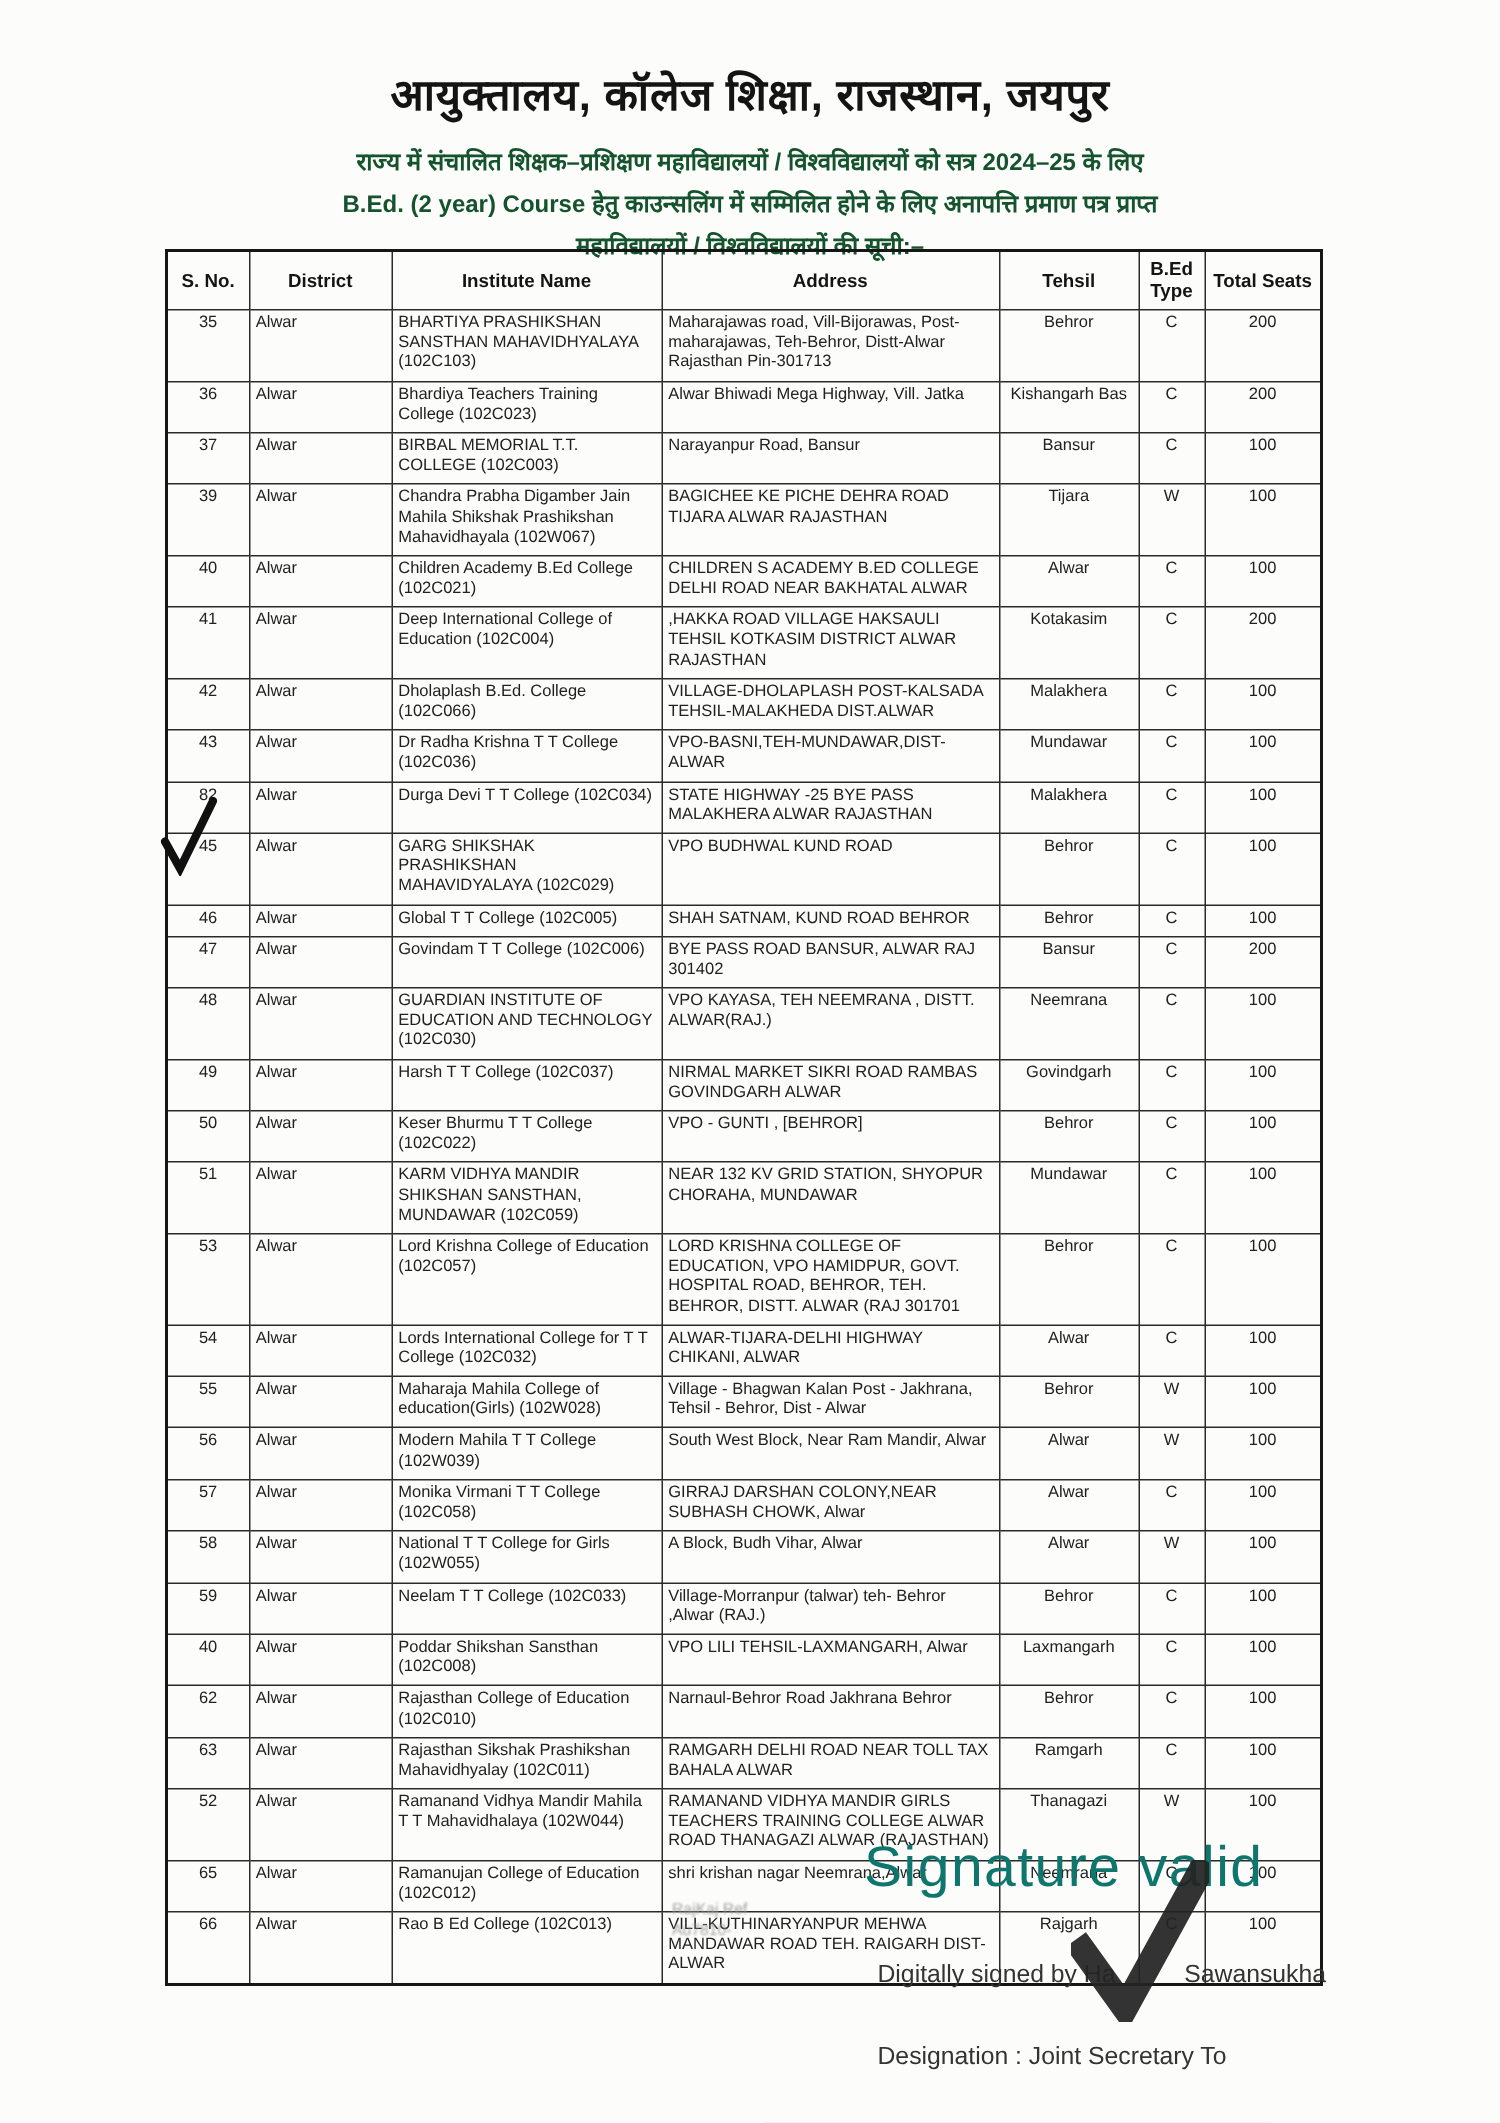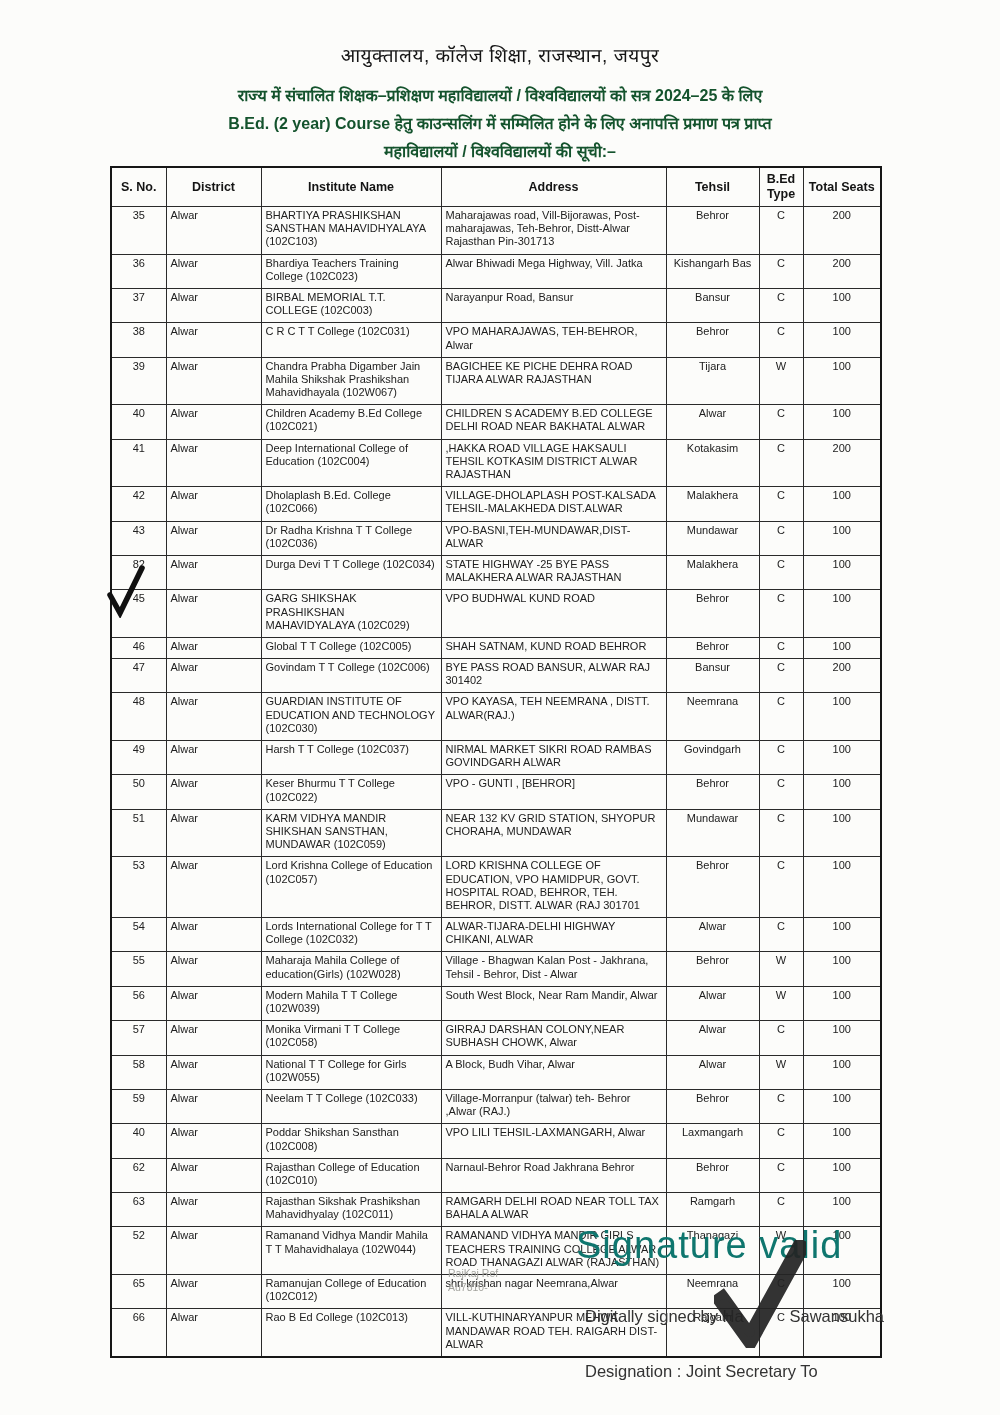--- a/index.html
+++ b/index.html
@@ -3,21 +3,21 @@
 <meta charset="utf-8">
 <style>
   html,body{margin:0;padding:0;background:#e8e8e6;}
   .page{
     position:relative;width:1000px;height:1415px;margin:0 auto;
     background:#fcfcfa;color:#1b1b1b;
     font-family:"Liberation Sans", sans-serif;
     overflow:hidden;
   }
   .doc-header{position:absolute;top:42px;left:0;right:0;text-align:center;}
-  .doc-title{font-size:19px;font-weight:normal;margin:0 0 16px 0;letter-spacing:0.5px;color:#141414;}
+  .doc-title{font-size:29px;font-weight:bold;margin:0 0 16px 0;letter-spacing:0.5px;color:#141414;}
   .doc-sub{font-size:16px;font-weight:bold;line-height:1.5;margin:4px;color:#14532d;}
   .doc-table{
     position:absolute;top:166px;left:110px;width:770px;
     border-collapse:collapse;table-layout:fixed;
     border:2px solid #161616;
   }
   .doc-table th,.doc-table td{
     border:1.4px solid #2a2a2a;
     padding:2px 4px 5px 4px;
     font-size:11px;line-height:1.2;vertical-align:top;
@@ -105,29 +105,20 @@
         <tr>
           <td class="c-sno">37</td>
           <td class="c-district">Alwar</td>
           <td class="c-institute">BIRBAL MEMORIAL T.T. COLLEGE (102C003)</td>
           <td class="c-address">Narayanpur Road, Bansur</td>
           <td class="c-tehsil">Bansur</td>
           <td class="c-type">C</td>
           <td class="c-seats">100</td>
         </tr>
         <tr>
-          <td class="c-sno">38</td>
-          <td class="c-district">Alwar</td>
-          <td class="c-institute">C R C T T College (102C031)</td>
-          <td class="c-address">VPO MAHARAJAWAS, TEH-BEHROR, Alwar</td>
-          <td class="c-tehsil">Behror</td>
-          <td class="c-type">C</td>
-          <td class="c-seats">100</td>
-        </tr>
-        <tr>
           <td class="c-sno">39</td>
           <td class="c-district">Alwar</td>
           <td class="c-institute">Chandra Prabha Digamber Jain Mahila Shikshak Prashikshan Mahavidhayala (102W067)</td>
           <td class="c-address">BAGICHEE KE PICHE DEHRA ROAD TIJARA ALWAR RAJASTHAN</td>
           <td class="c-tehsil">Tijara</td>
           <td class="c-type">W</td>
           <td class="c-seats">100</td>
         </tr>
         <tr>
           <td class="c-sno">40</td>

